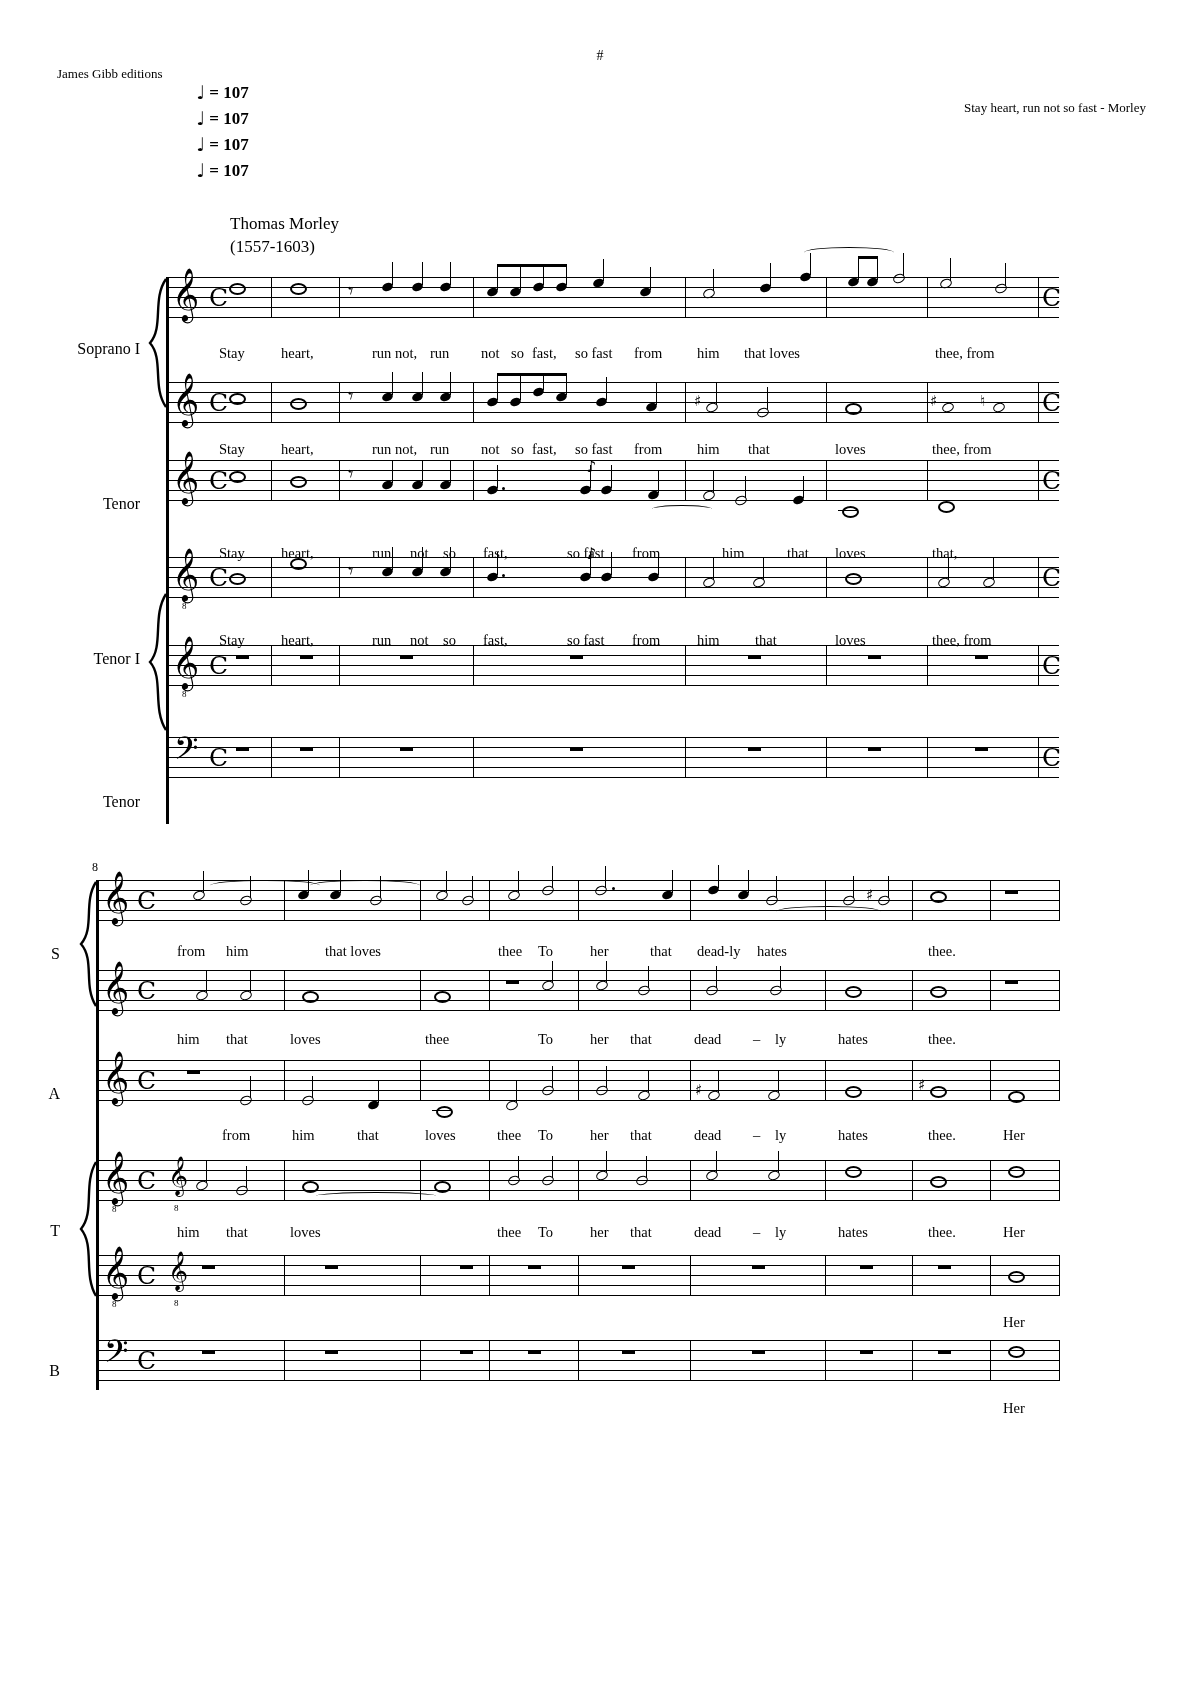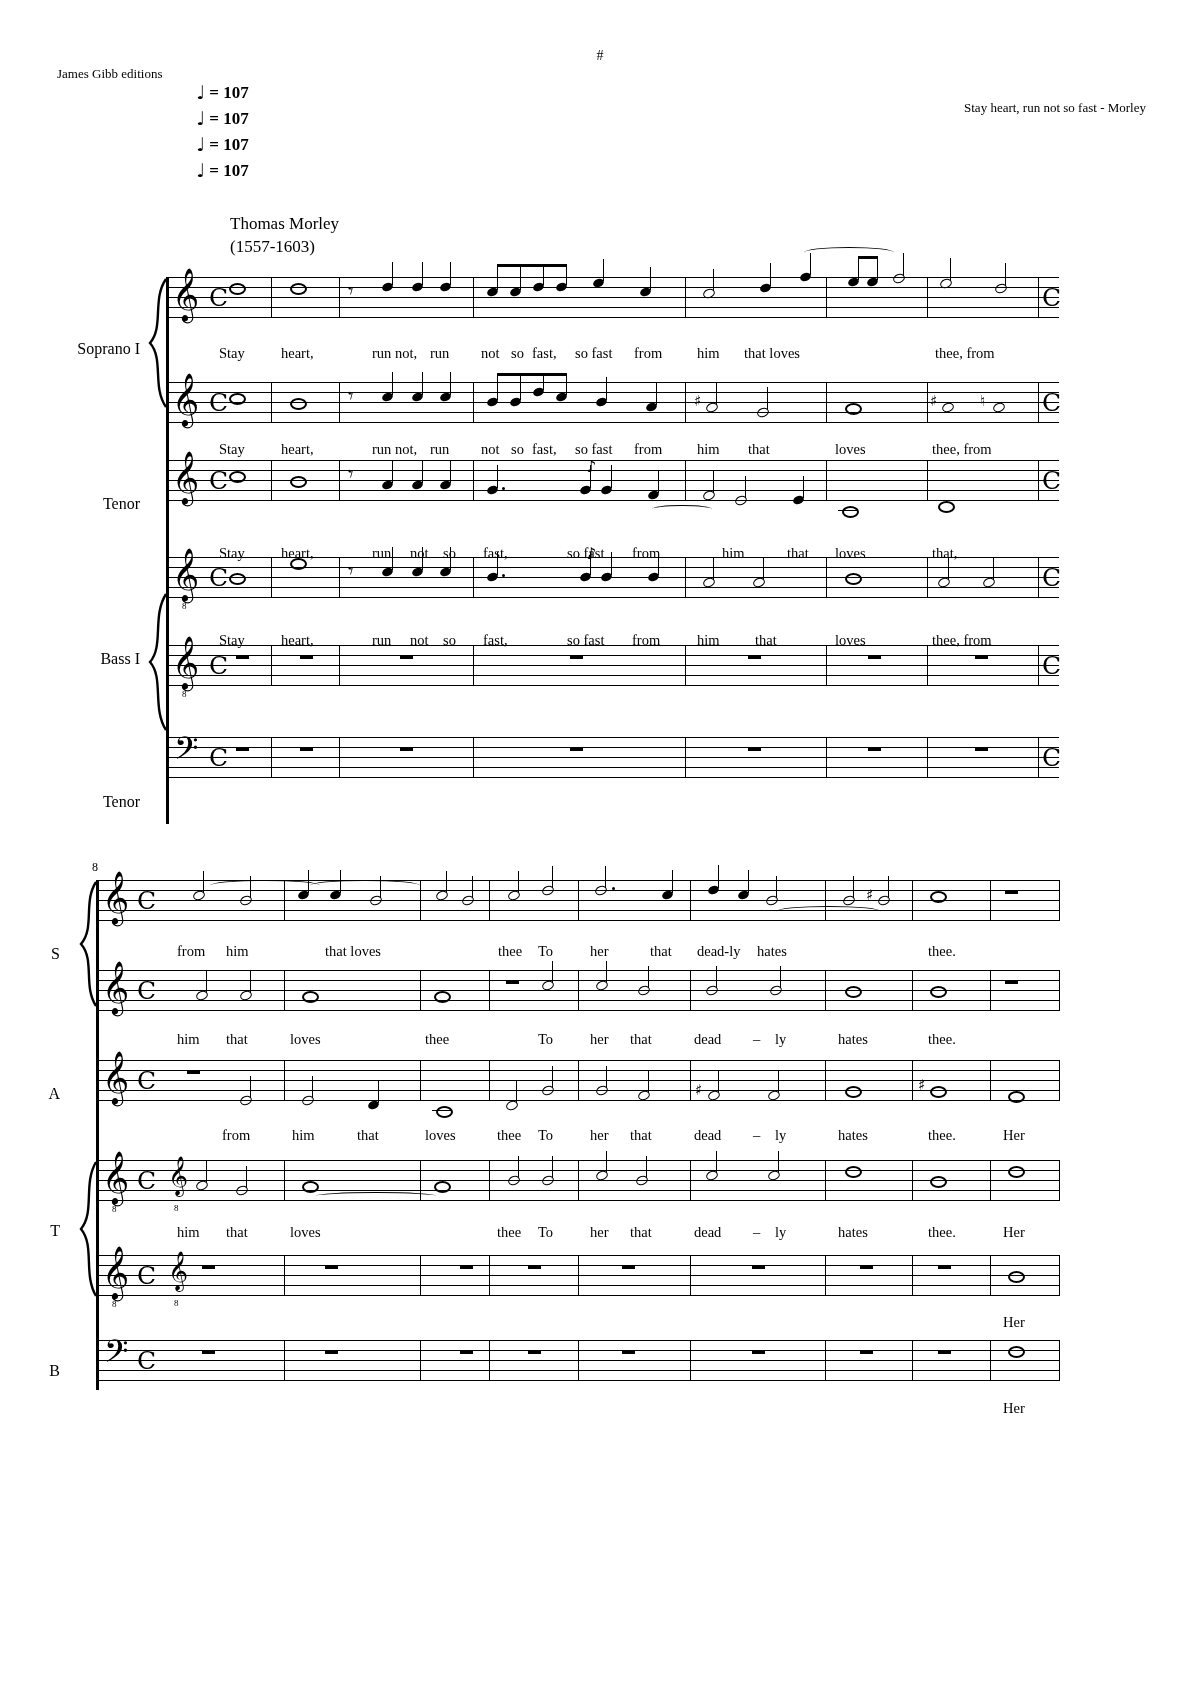--- a/index.html
+++ b/index.html
@@ -270,21 +270,21 @@
 
   <div class="composer">Thomas Morley</div>
   <div class="dates">(1557-1603)</div>
 
   <div class="system" style="left:0;top:0;width:1200px;height:820px;">
 
     <div class="sysbar-left" style="left:166px;top:277px;height:547px;"></div>
 
     <div class="partname" style="left:20px;top:340px;width:120px;">Soprano I</div>
     <div class="partname" style="left:20px;top:495px;width:120px;">Tenor</div>
-    <div class="partname" style="left:20px;top:650px;width:120px;">Bass I</div>
+    <div class="partname" style="left:20px;top:650px;width:120px;">Tenor I</div>
     <div class="partname" style="left:20px;top:793px;width:120px;">Tenor</div>
 
     <div style="position:absolute;left:146px;top:277px;">
       <svg width="22" height="132" viewBox="0 0 22 132">
           <path d="M20 2 C6 22, 18 50, 4 66 C18 82, 6 110, 20 130" fill="none" stroke="#000" stroke-width="2.4"></path>
         </svg>
     </div>
     <div style="position:absolute;left:146px;top:592px;">
       <svg width="22" height="140" viewBox="0 0 22 140">
           <path d="M20 2 C6 24, 18 54, 4 70 C18 86, 6 116, 20 138" fill="none" stroke="#000" stroke-width="2.4"></path>

